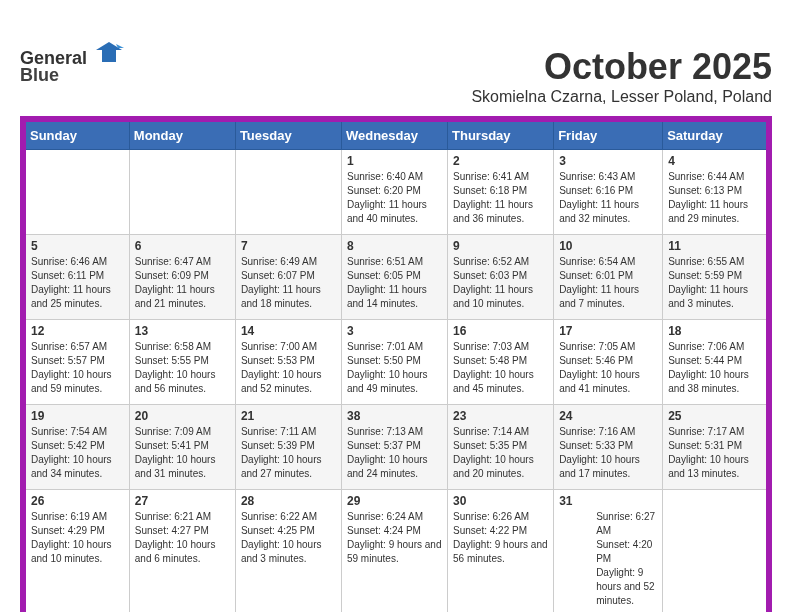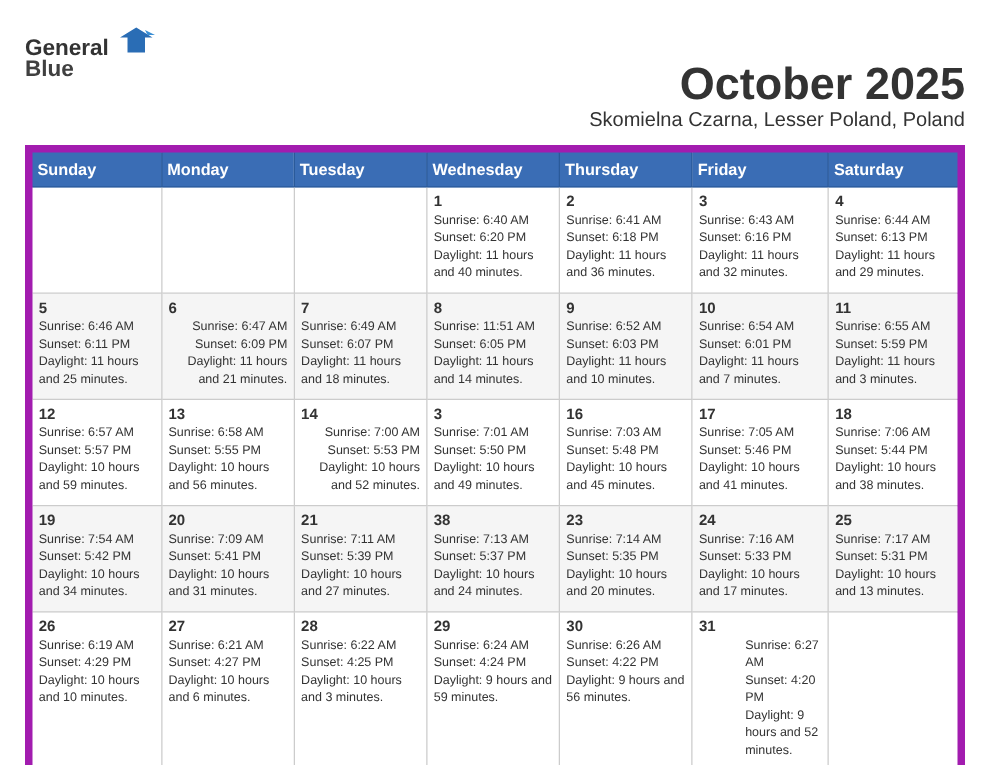--- a/index.html
+++ b/index.html
@@ -6,21 +6,21 @@
     body {
       font-family: Arial, sans-serif;
       background: #fff;
       width: 792px;
       min-height: 612px;
       padding: 20px;
     }
     .header-area {
       display: flex;
       justify-content: space-between;
-      align-items: flex-start;
+      align-items: center;
       margin-bottom: 10px;
     }
     .logo {
       display: flex;
       align-items: center;
     }
     .logo-icon {
       width: 30px;
       height: 24px;
       margin-left: 2px;
@@ -145,33 +145,33 @@
       </tr>
       <tr>
         <td>
           <div class="day-num">5</div>
           <div class="day-info" style="white-space: pre-line;">Sunrise: 6:46 AM
 Sunset: 6:11 PM
 Daylight: 11 hours and 25 minutes.</div>
         </td>
         <td>
           <div class="day-num">6</div>
-          <div class="day-info" style="white-space: pre-line; text-align: right;">Sunrise: 6:47 AM
+          <div class="day-info" style="white-space: pre-line;">Sunrise: 6:47 AM
 Sunset: 6:09 PM
 Daylight: 11 hours and 21 minutes.</div>
         </td>
         <td>
           <div class="day-num">7</div>
           <div class="day-info" style="white-space: pre-line;">Sunrise: 6:49 AM
 Sunset: 6:07 PM
 Daylight: 11 hours and 18 minutes.</div>
         </td>
         <td>
           <div class="day-num">8</div>
-          <div class="day-info" style="white-space: pre-line;">Sunrise: 11:51 AM
+          <div class="day-info" style="white-space: pre-line;">Sunrise: 6:51 AM
 Sunset: 6:05 PM
 Daylight: 11 hours and 14 minutes.</div>
         </td>
         <td>
           <div class="day-num">9</div>
           <div class="day-info" style="white-space: pre-line;">Sunrise: 6:52 AM
 Sunset: 6:03 PM
 Daylight: 11 hours and 10 minutes.</div>
         </td>
         <td>
@@ -195,21 +195,21 @@
 Daylight: 10 hours and 59 minutes.</div>
         </td>
         <td>
           <div class="day-num">13</div>
           <div class="day-info" style="white-space: pre-line;">Sunrise: 6:58 AM
 Sunset: 5:55 PM
 Daylight: 10 hours and 56 minutes.</div>
         </td>
         <td>
           <div class="day-num">14</div>
-          <div class="day-info" style="white-space: pre-line; text-align: right;">Sunrise: 7:00 AM
+          <div class="day-info" style="white-space: pre-line;">Sunrise: 7:00 AM
 Sunset: 5:53 PM
 Daylight: 10 hours and 52 minutes.</div>
         </td>
         <td>
           <div class="day-num">3</div>
           <div class="day-info" style="white-space: pre-line;">Sunrise: 7:01 AM
 Sunset: 5:50 PM
 Daylight: 10 hours and 49 minutes.</div>
         </td>
         <td>

